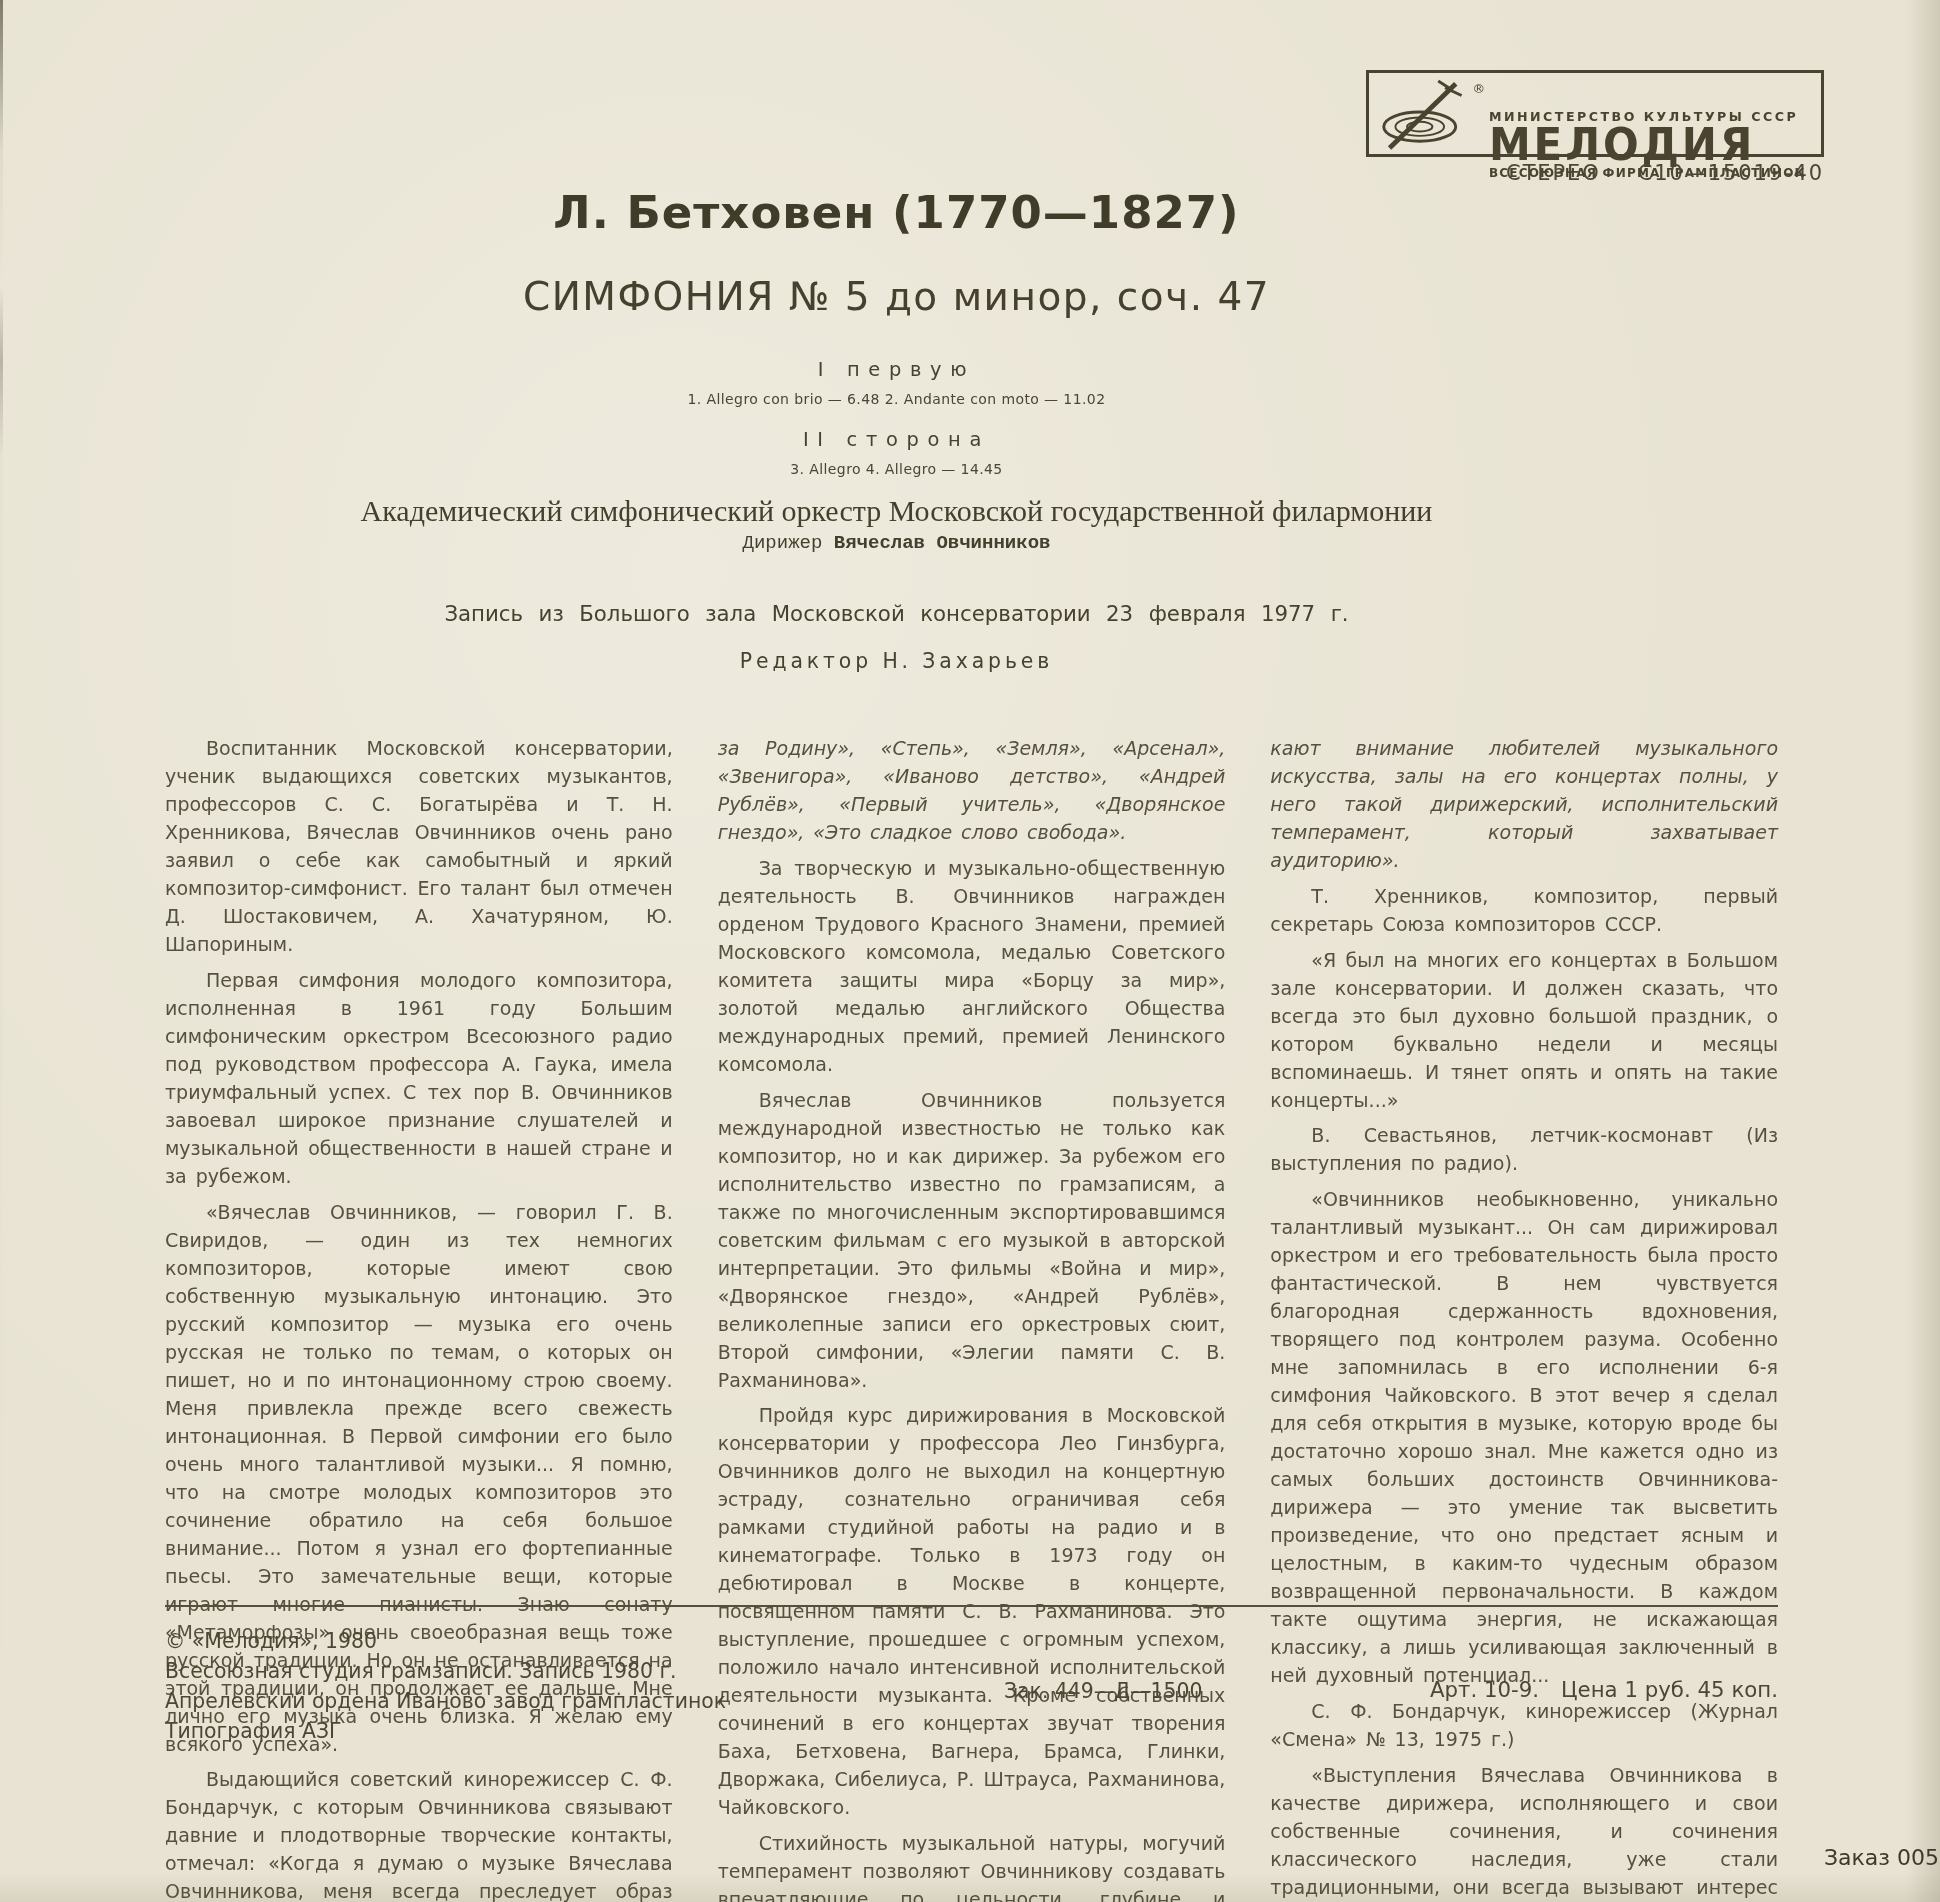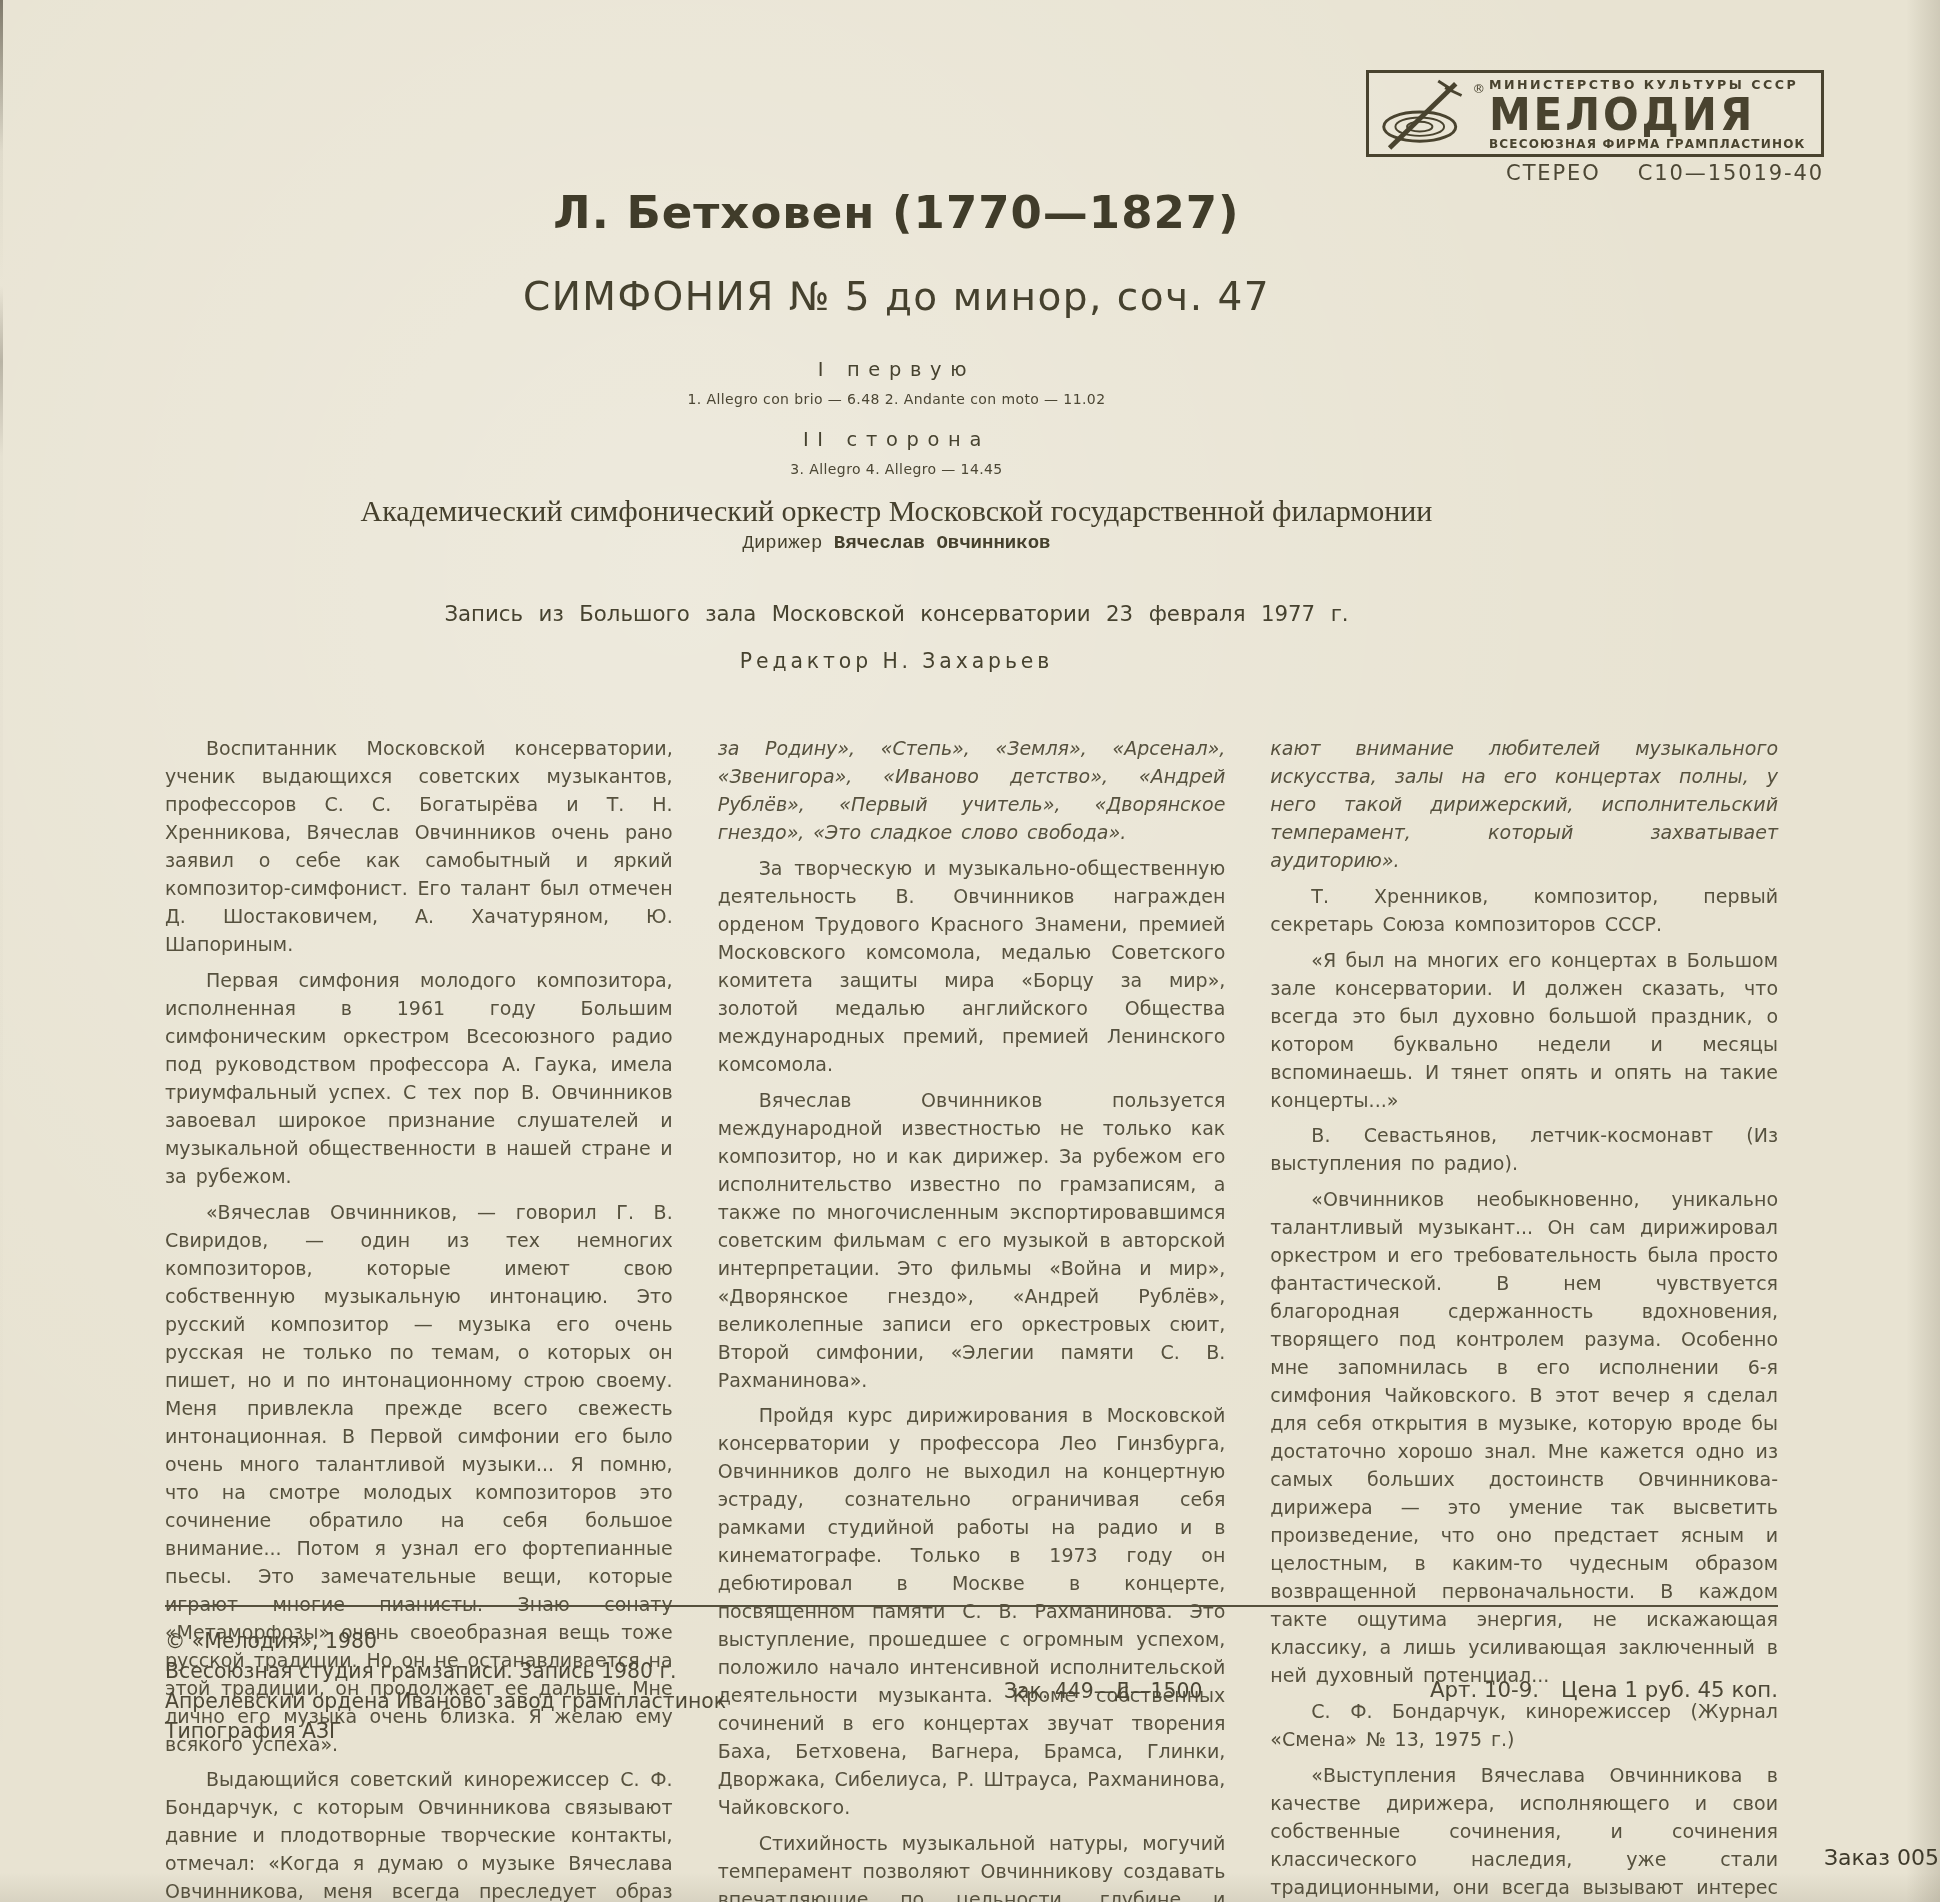--- a/index.html
+++ b/index.html
@@ -18,21 +18,21 @@
   .edge-left{position:absolute;left:0;top:0;width:2.9px;height:100%;
     background:linear-gradient(to bottom, rgba(40,34,20,0.55) 0%, rgba(40,34,20,0.05) 8%, rgba(40,34,20,0.0) 15%, rgba(40,34,20,0.25) 19%, rgba(40,34,20,0.02) 24%, rgba(40,34,20,0.0) 100%);}
   
   .logo-box{
     position:absolute;left:1366px;top:70px;width:458px;height:87px;
     border:3.9px solid #49432f;box-sizing:border-box;
     display:flex;align-items:stretch;color:#49432f;background:rgba(255,255,255,0.06);
   }
   .emblem-wrap{position:relative;width:118px;flex:0 0 118px;display:flex;align-items:center;justify-content:center;}
   .emblem-wrap .reg{position:absolute;top:7.8px;right:1.9px;font-size:12.6px;}
-  .logo-text{flex:1;display:flex;flex-direction:column;justify-content:space-between;padding:3.9px 7.8px 2.9px 1.9px;}
+  .logo-text{flex:1;display:flex;flex-direction:column;justify-content:space-between;padding:3.9px 7.8px 2.9px 1.9px;margin-top:32px;}
   .ministry{font-size:12.6px;letter-spacing:2.5px;font-weight:bold;white-space:nowrap;}
   .brand{font-size:42px;font-weight:bold;letter-spacing:2.9px;line-height:1;transform:scaleY(1.04);transform-origin:left center;white-space:nowrap;}
   .firm{font-size:12px;letter-spacing:1.2px;font-weight:bold;white-space:nowrap;}
   
   .stereo-line{
     position:absolute;left:1366px;top:161px;width:458px;
     display:flex;justify-content:flex-end;gap:37px;
     font-size:21px;letter-spacing:1.9px;color:#4c4735;
   }
   

